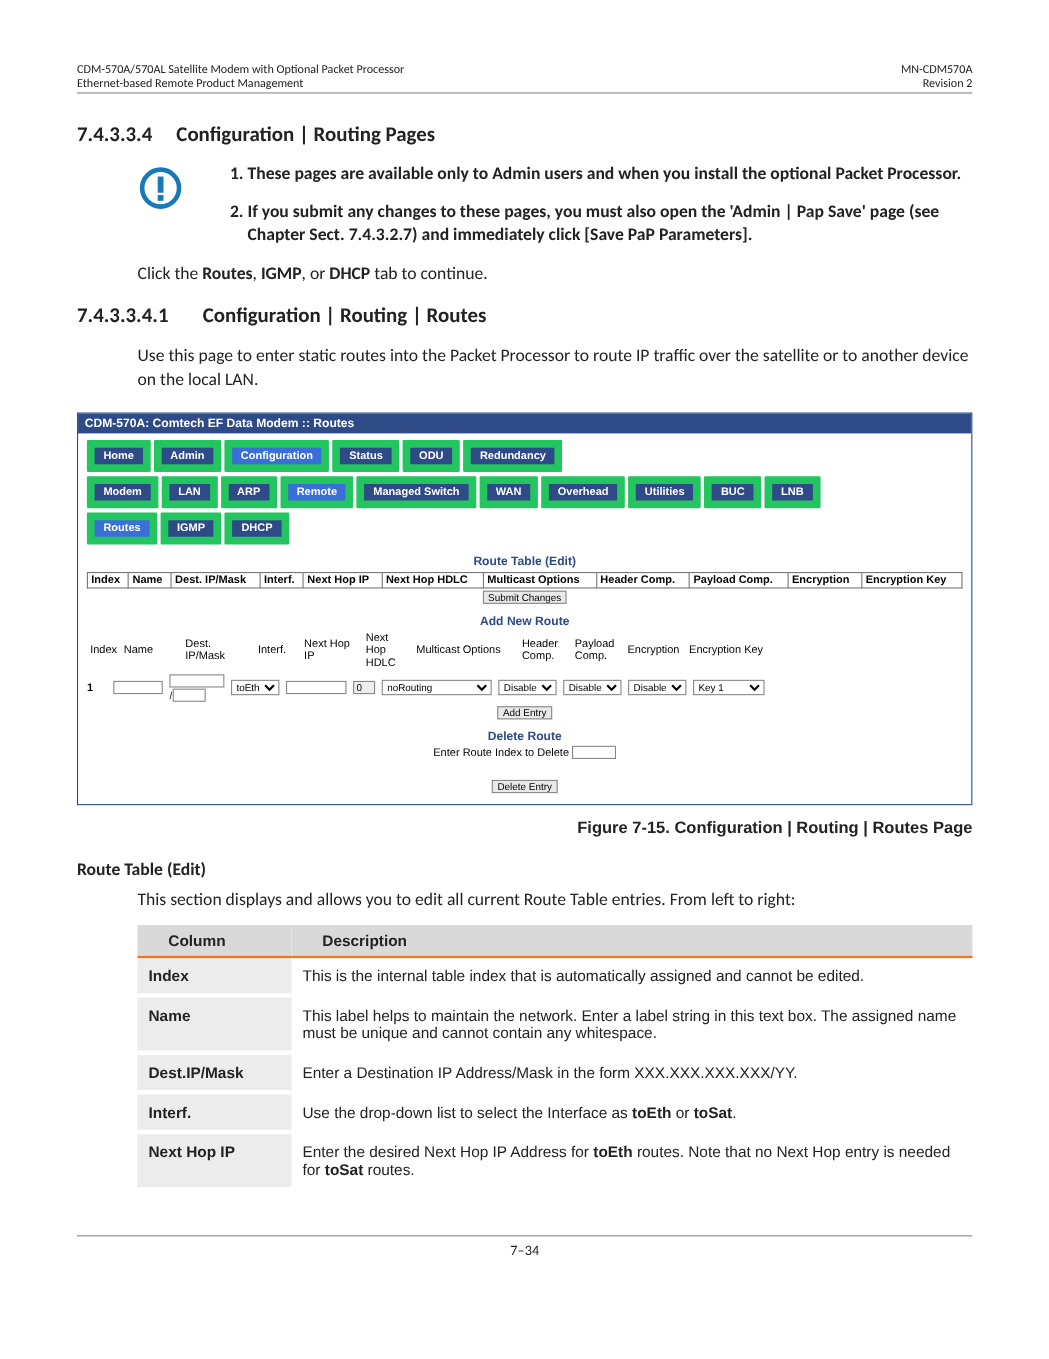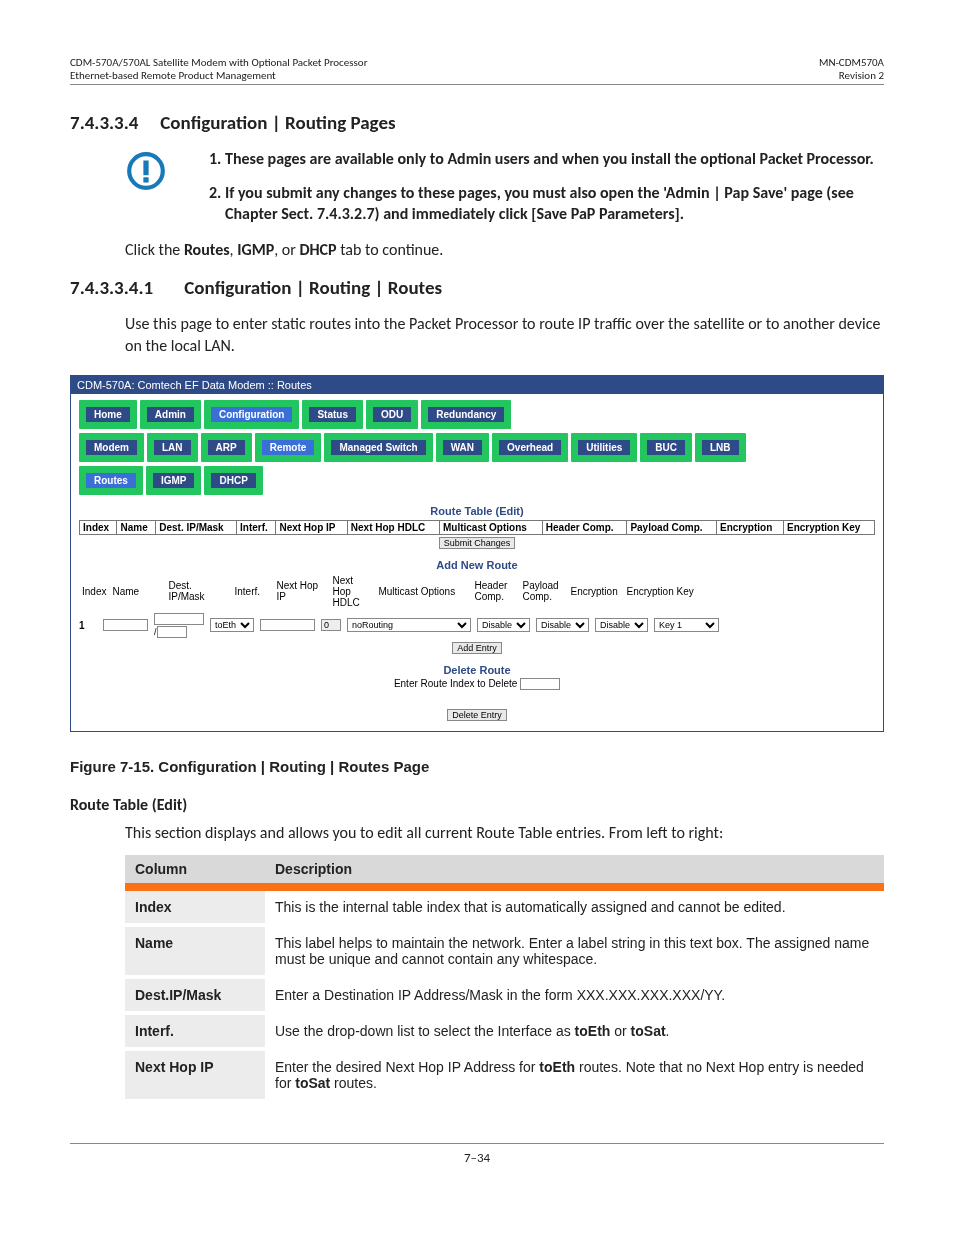--- a/index.html
+++ b/index.html
@@ -20,34 +20,34 @@
   h3.subh { font-size: 16px; font-weight: bold; margin: 20px 0 6px 0; }
   p { margin: 8px 0 12px 16px; line-height: 1.35; }
   ol.notes { margin: 0 0 14px 0; padding-left: 26px; font-weight: bold; }
   ol.notes li { margin-bottom: 12px; line-height: 1.35; }
   .note-icon {
     width: 42px; height: 42px; float:left; margin: 2px 10px 0 0;
   }
   .bold { font-weight: bold; }
   .figure-wrap { margin: 18px 0 10px 0; }
   .figure { border: 1.5px solid #2e4b87; padding: 6px 8px 10px 8px; font-family: Verdana, Arial, sans-serif; font-size: 10px; color: #000; }
-  .fig-title { background:#2e4b87; color:#fff; font-weight:normal; font-size:11px; padding:3px 6px; margin:-6px -8px 6px -8px; }
+  .fig-title { background:#2e4b87; color:#fff; font-weight:bold; font-size:11px; padding:3px 6px; margin:-6px -8px 6px -8px; }
   .tabs { display:flex; flex-wrap:wrap; gap:3px; margin:4px 0; }
   .tab { background:#2e4b87; color:#fff; border:7px solid #22c55e; padding:2px 8px; font-size:10px; font-weight:bold; border-radius:1px; }
   .tab.hl { background:#3a6fd8; }
   .panel-h { color:#2e4b87; font-weight:bold; text-align:center; font-size:11px; margin-top:10px; }
   .tinytable { border-collapse:collapse; width:100%; font-size:10px; margin-top:3px; }
   .tinytable th, .tinytable td { border:1px solid #777; padding:1px 3px; text-align:left; background:#fff; }
   .ui-input { border:1px solid #888; width:55px; height:12px; font-size:9px; box-sizing:border-box; padding:0 2px; background:#fff; }
   .ui-select { border:1px solid #888; font-size:9px; height:14px; background:#fff; }
   .ui-btn { border:1px solid #888; background:#e9e9e9; font-size:9px; padding:0 4px; }
   .addrow { display:flex; gap:6px; align-items:center; font-size:10px; margin-top:4px; flex-wrap:nowrap; }
-  .figure-caption { text-align:left; font-weight:bold; font-family: Arial, sans-serif; font-size:15px; margin:26px 0 12px 0; }
+  .figure-caption { text-align:right; font-weight:bold; font-family: Arial, sans-serif; font-size:15px; margin:12px 0 12px 0; }
   table.defs { border-collapse:collapse; width:100%; font-family: Arial, sans-serif; font-size:14px; }
-  table.defs th { text-align:left; background:#d9d9d9; padding:6px 10px; font-weight:bold; border-bottom:8px solid #f97316; }
+  table.defs th { text-align:left; background:#d9d9d9; padding:6px 28px; font-weight:bold; border-bottom:2px solid #f97316; }
   table.defs td { padding:8px 10px; vertical-align:top; border-bottom:4px solid #fff; }
   table.defs tr.alt td.label { background:#ececec; font-weight:bold; width:120px; }
   table.defs td.label { font-weight:bold; background:#ececec; width:120px; }
   .footer-sep { border-top: 1px solid #888; margin-top: 40px; }
   .page-num { text-align:center; font-size:13px; margin-top:6px; }
 </style>
 </head>
 <body>
 
 <div class="header-row">
@@ -165,21 +165,21 @@
     <div class="addrow">
       <span style="width:18px;font-weight:bold;">1</span>
       <input class="ui-input" style="width: 45px;">
       <span style="display:flex;flex-direction:column;gap:1px;">
         <input class="ui-input" style="width: 50px;">
         <span style="font-size:9px;">/<input class="ui-input" style="width: 30px;"></span>
       </span>
       <select class="ui-select"><option>toEth</option></select>
       <input class="ui-input" style="width: 55px;" value="">
       <input class="ui-input" style="width: 20px; background: rgb(238, 238, 238);" value="0">
-      <select class="ui-select" style="width:124px;"><option>noRouting</option></select>
+      <select class="ui-select" style="width:100px;"><option>noRouting</option></select>
       <select class="ui-select"><option>Disable</option></select>
       <select class="ui-select"><option>Disable</option></select>
       <select class="ui-select"><option>Disable</option></select>
       <select class="ui-select" style="width:65px;"><option>Key 1</option></select>
     </div>
     <div style="text-align:center; margin-top:4px;">
       <button class="ui-btn">Add Entry</button>
     </div>
 
     <div class="panel-h">Delete Route</div>

